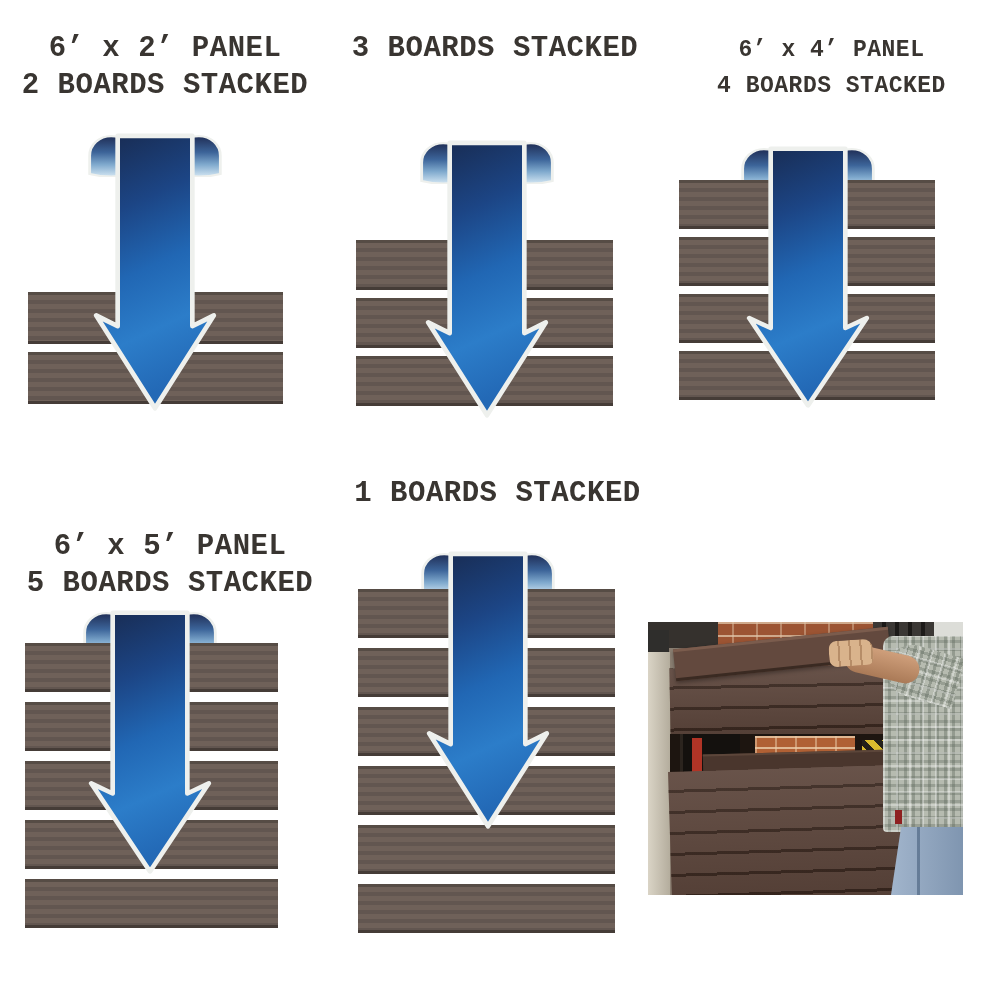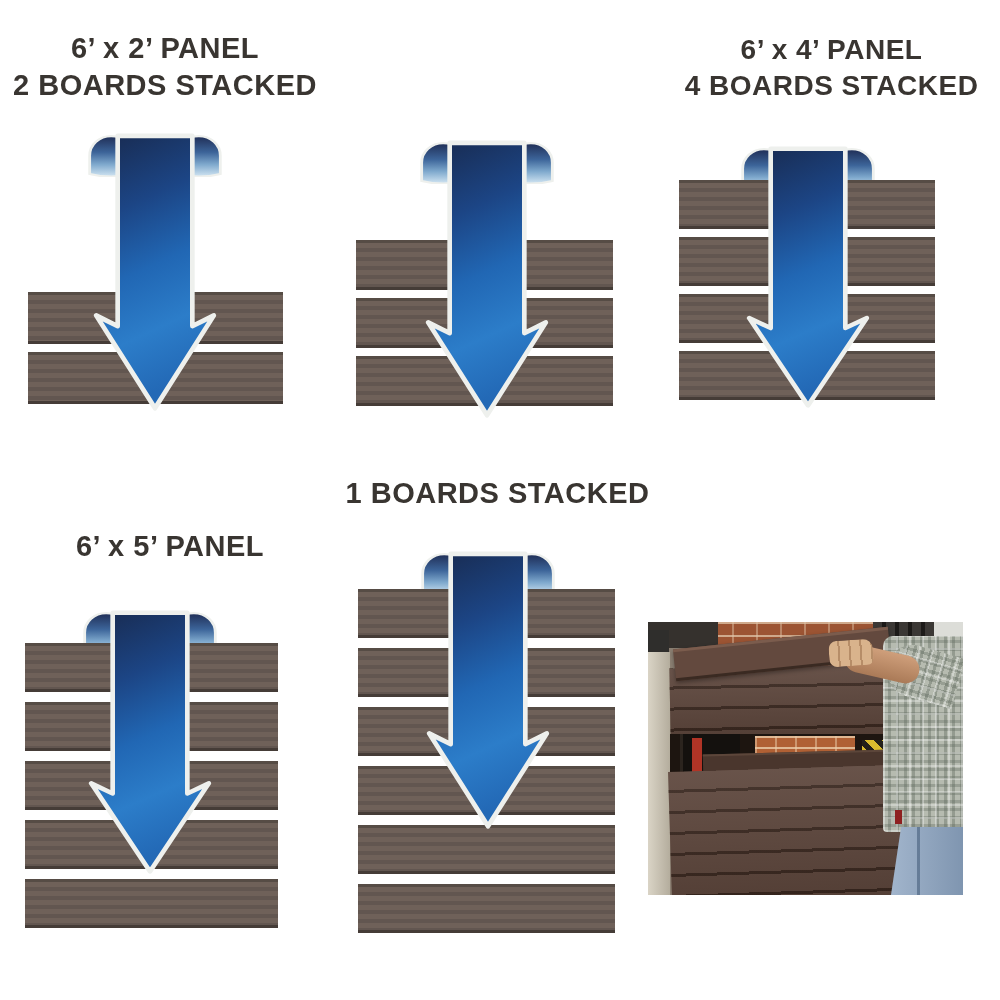--- a/index.html
+++ b/index.html
@@ -1,17 +1,17 @@
 <!DOCTYPE html>
 <html><head>
 <meta charset="utf-8">
 <style>
   html,body{margin:0;padding:0;background:#ffffff;}
   .canvas{position:relative;width:1000px;height:1000px;background:#ffffff;overflow:hidden;
-          font-family:Liberation Sans, sans-serif;}
+          font-family:Liberation Mono, monospace;}
 
   
   .label{position:absolute;text-align:center;color:#393531;font-weight:700;
          font-size:29px;line-height:37px;letter-spacing:.5px;}
 
   
   .boards{position:absolute;display:flex;flex-direction:column;z-index:2;}
   .board{width:100%;
          border-top:3px solid #564c45;border-bottom:3px solid #453c37;
          background:repeating-linear-gradient(180deg,#6f6159 0 5px,#625650 5px 9px);
@@ -27,21 +27,21 @@
   .p1 .shaft{left:85px;top:133px;width:140px;height:280px;}
   .p1 .boards{left:28px;top:292px;width:255px;gap:8px;}
   .p1 .board{height:52px;}
 
   .p2 .label{left:330px;top:30px;width:330px;}
   .p2 .curls{left:417px;top:140px;width:140px;height:44px;}
   .p2 .shaft{left:417px;top:140px;width:140px;height:280px;}
   .p2 .boards{left:356px;top:240px;width:257px;gap:8px;}
   .p2 .board{height:50px;}
 
-  .p3 .label{left:663px;top:32px;width:337px;font-size:28px;line-height:36px;}
+  .p3 .label{left:663px;top:32px;width:337px;font-size:23px;line-height:36px;}
   .p3 .curls{left:738px;top:146px;width:140px;height:44px;}
   .p3 .shaft{left:738px;top:146px;width:140px;height:264px;}
   .p3 .boards{left:679px;top:180px;width:256px;gap:8px;}
   .p3 .board{height:49px;}
 
   .p4 .label{left:5px;top:528px;width:330px;}
   .p4 .curls{left:80px;top:610px;width:140px;height:44px;}
   .p4 .shaft{left:80px;top:610px;width:140px;height:266px;}
   .p4 .boards{left:25px;top:643px;width:253px;gap:10px;}
   .p4 .board{height:49px;}
@@ -148,20 +148,21 @@
         <div class="board"></div>
         <div class="board"></div>
       </div>
     <svg class="shaft" viewBox="0 0 150 290" preserveAspectRatio="none">
       <path d="M35,3 L115,3 L115,200 L138,189 L75,285 L12,189 L35,200 Z" fill="url(#gs)" stroke="#eef0ed" stroke-width="5" stroke-linejoin="round"></path>
     </svg>
   </section>
 
   <section class="panel p2">
     <div class="label">
+      <div>3 BOARDS STACKED</div>
     </div>
     <svg class="curls" viewBox="0 0 150 58" preserveAspectRatio="none">
       <path d="M5,54 L5,30 A23,26 0 0 1 51,30 L51,54 Q28,61 5,54 Z" fill="url(#gc)" stroke="#eef0ed" stroke-width="3"></path>
       <path d="M99,54 L99,30 A23,26 0 0 1 145,30 L145,54 Q122,61 99,54 Z" fill="url(#gc)" stroke="#eef0ed" stroke-width="3"></path>
     </svg>
     <div class="boards">
         <div class="board"></div>
         <div class="board"></div>
         <div class="board"></div>
       </div>
@@ -186,20 +187,21 @@
         <div class="board"></div>
       </div>
     <svg class="shaft" viewBox="0 0 150 290" preserveAspectRatio="none">
       <path d="M35,3 L115,3 L115,200 L138,189 L75,285 L12,189 L35,200 Z" fill="url(#gs)" stroke="#eef0ed" stroke-width="5" stroke-linejoin="round"></path>
     </svg>
   </section>
 
   <section class="panel p4">
     <div class="label">
       <div>6’ x 5’ PANEL</div>
+      <div>5 BOARDS STACKED</div>
     </div>
     <svg class="curls" viewBox="0 0 150 58" preserveAspectRatio="none">
       <path d="M5,54 L5,30 A23,26 0 0 1 51,30 L51,54 Q28,61 5,54 Z" fill="url(#gc)" stroke="#eef0ed" stroke-width="3"></path>
       <path d="M99,54 L99,30 A23,26 0 0 1 145,30 L145,54 Q122,61 99,54 Z" fill="url(#gc)" stroke="#eef0ed" stroke-width="3"></path>
     </svg>
     <div class="boards">
         <div class="board"></div>
         <div class="board"></div>
         <div class="board"></div>
         <div class="board"></div>

